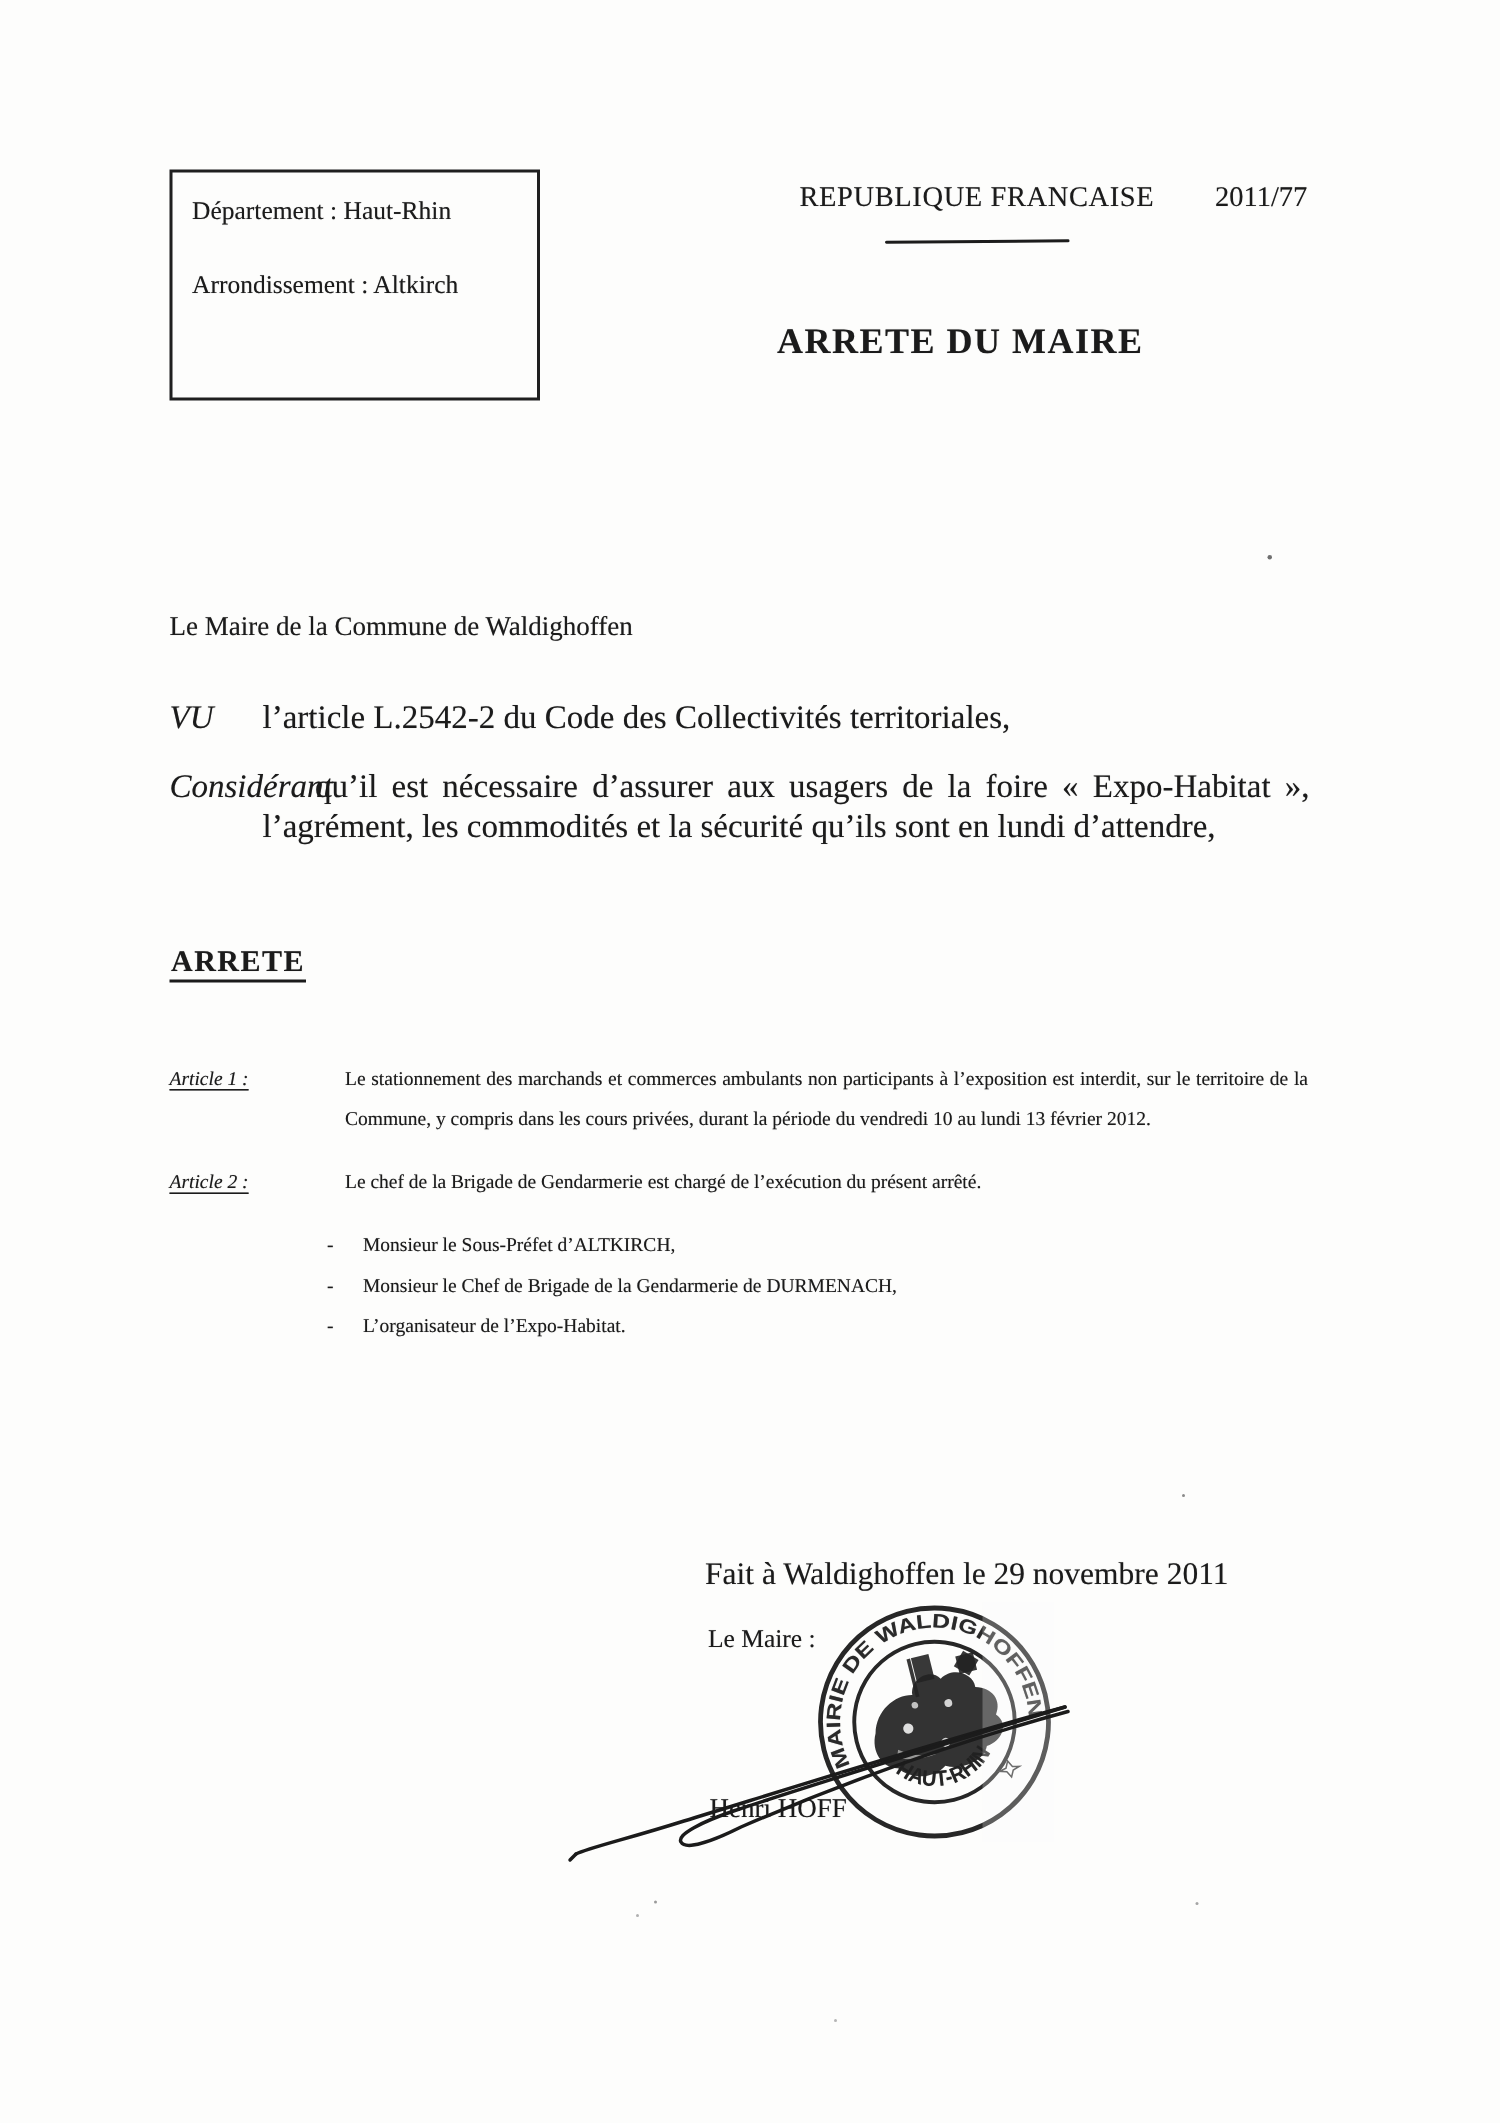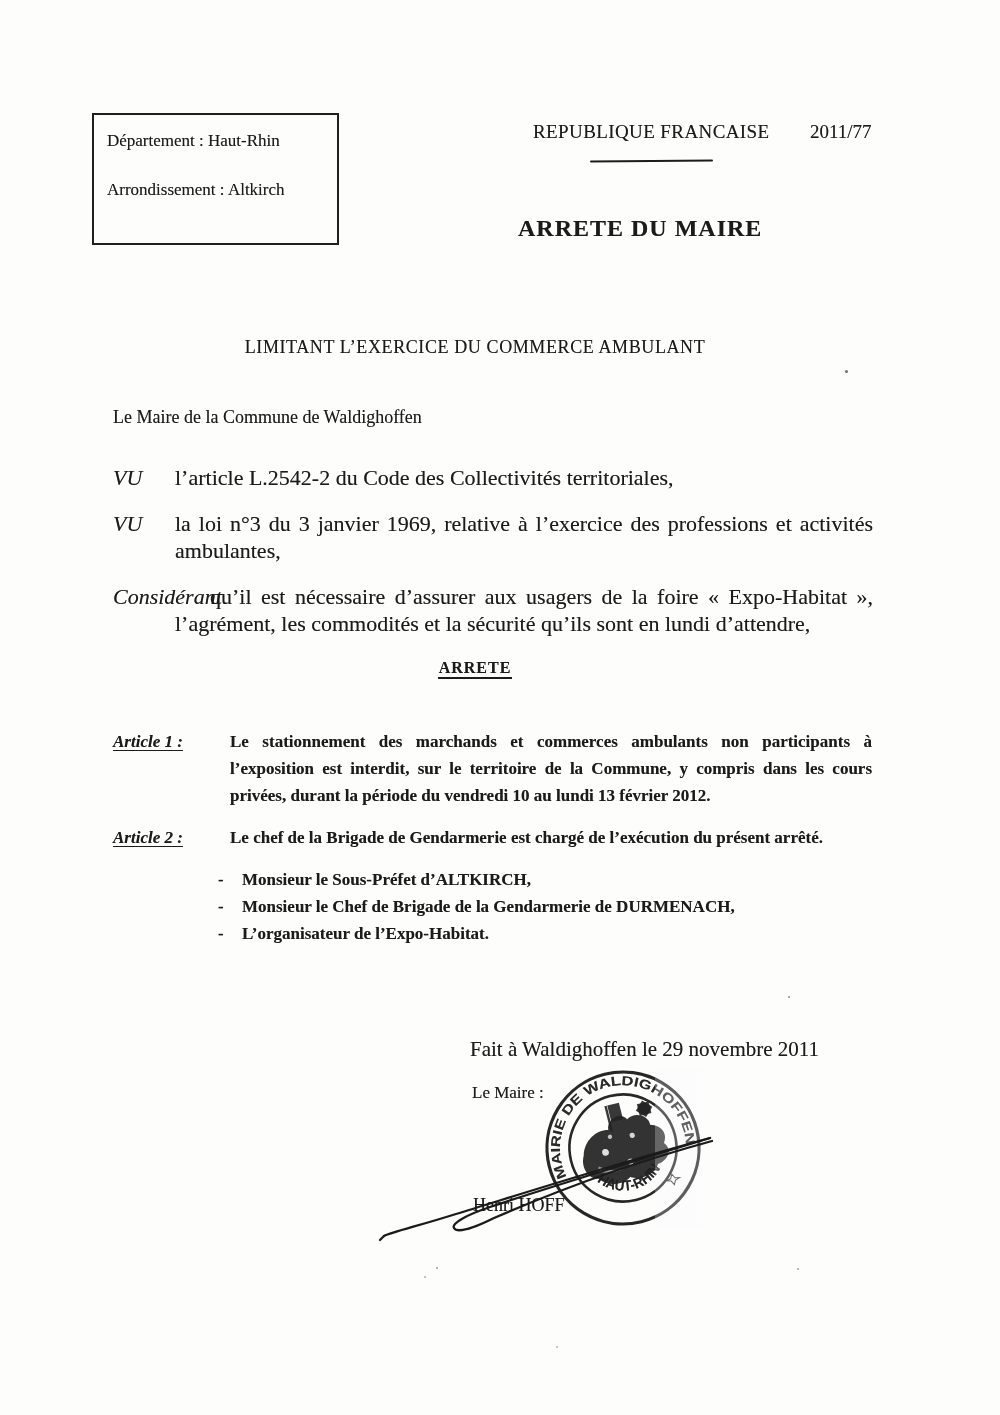--- a/index.html
+++ b/index.html
@@ -9,22 +9,22 @@
     width:1000px; height:1415px;
     margin:0 auto;
     background:#fdfdfc;
     font-family:"Liberation Serif", serif;
     color:#1b1b1b;
     overflow:hidden;
     text-shadow:0 0 0.5px rgba(20,20,20,.45);
   }
   
   .ref-box {
-    position:absolute; left:92px; top:113px;
-    width:247px; height:132px;
+    position:absolute; left:113px; top:113px;
+    width:247px; height:154px;
     border:2px solid #1f1f1f;
     padding:1px 0 0 13px;
     font-size:17px;
   }
   .ref-box .line { line-height:49px; white-space:nowrap; }
   
   .rep { position:absolute; left:533px; top:121px; font-size:19px; letter-spacing:.4px; white-space:nowrap; }
   .num { position:absolute; left:810px; top:121px; font-size:19px; }
   .rule { position:absolute; left:590px; top:160px; width:123px; height:2px; background:#1c1c1c; transform:rotate(-.4deg); border-radius:1px; }
   .doctype { position:absolute; left:518px; top:215px; font-size:24px; font-weight:bold; letter-spacing:1px; white-space:nowrap;text-align:center; }
@@ -32,24 +32,24 @@
   .subject { position:absolute; left:113px; top:337px; width:724px; text-align:center; font-size:18px; letter-spacing:.6px; white-space:nowrap; }
   
   .intro { position:absolute; left:113px; top:407px; font-size:18px; }
   
   .recitals { position:absolute; left:113px; top:464px; width:760px; font-size:22px; line-height:27px; }
   .recital { margin:0 0 19px 62px; text-indent:-62px; text-align:justify; }
   .recital .rlabel { display:inline-block; width:62px; text-indent:0; font-style:italic; }
   .recital .rlabel.wide { width:97px; }
   .recital.considerant { margin-left:62px; }
   
-  .decree { position:absolute; left:113px; top:659px; width:724px; text-align:center; font-size:16px; font-weight:bold; letter-spacing:1px; }
+  .decree { position:absolute; left:113px; top:630px; width:724px; font-size:20px; font-weight:bold; letter-spacing:1px; }
   .decree span { border-bottom:2.5px solid #1b1b1b; padding:0 1px 1px; }
   
-  .articles { position:absolute; left:113px; top:728px; width:759px; font-size:17px; line-height:27px;font-weight:bold; }
+  .articles { position:absolute; left:113px; top:705px; width:759px; font-size:13px; line-height:27px; }
   .article { margin:0 0 15px 117px; text-indent:-117px; text-align:justify; }
   .article .alabel { display:inline-block; width:117px; text-indent:0; font-style:italic; }
   .article .alabel .u { text-decoration:underline; text-underline-offset:3px; }
   .bullets { margin-left:105px; }
   .bullet { display:flex; line-height:27px; }
   .bullet .dash { width:24px; }
   
   .place-date { position:absolute; left:470px; top:1037px; font-size:21px; }
   .maire-label { position:absolute; left:472px; top:1083px; font-size:17px; }
   .sign-name { position:absolute; left:473px; top:1195px; font-size:18px; }
@@ -66,27 +66,25 @@
   <div class="ref-box">
     <div class="line">Département : Haut-Rhin</div>
     <div class="line">Arrondissement : Altkirch</div>
   </div>
 
   <div class="rep">REPUBLIQUE FRANCAISE</div>
   <div class="num">2011/77</div>
   <div class="rule"></div>
   <div class="doctype">ARRETE DU MAIRE</div>
 
-  <div class="subject">LIMITANT L’EXERCICE DU COMMERCE AMBULANT</div>
 
   <div class="intro">Le Maire de la Commune de Waldighoffen</div>
 
   <div class="recitals">
     <p class="recital"><span class="rlabel">VU</span><span>l’article L.2542-2 du Code des Collectivités territoriales,</span></p>
-    <p class="recital"><span class="rlabel">VU</span><span>la loi n°3 du 3 janvier 1969, relative à l’exercice des professions et activités ambulantes,</span></p>
     <p class="recital considerant"><span class="rlabel wide">Considérant</span><span>qu’il est nécessaire d’assurer aux usagers de la foire « Expo-Habitat », l’agrément, les commodités et la sécurité qu’ils sont en lundi d’attendre,</span></p>
   </div>
 
   <div class="decree"><span>ARRETE</span></div>
 
   <div class="articles">
     <p class="article"><span class="alabel"><span class="u">Article 1 :</span></span><span>Le stationnement des marchands et commerces ambulants non participants à l’exposition est interdit, sur le territoire de la Commune, y compris dans les cours privées, durant la période du vendredi 10 au lundi 13 février 2012.</span></p>
     <p class="article"><span class="alabel"><span class="u">Article 2 :</span></span><span>Le chef de la Brigade de Gendarmerie est chargé de l’exécution du présent arrêté.</span></p>
     <div class="bullets">
       <div class="bullet">

